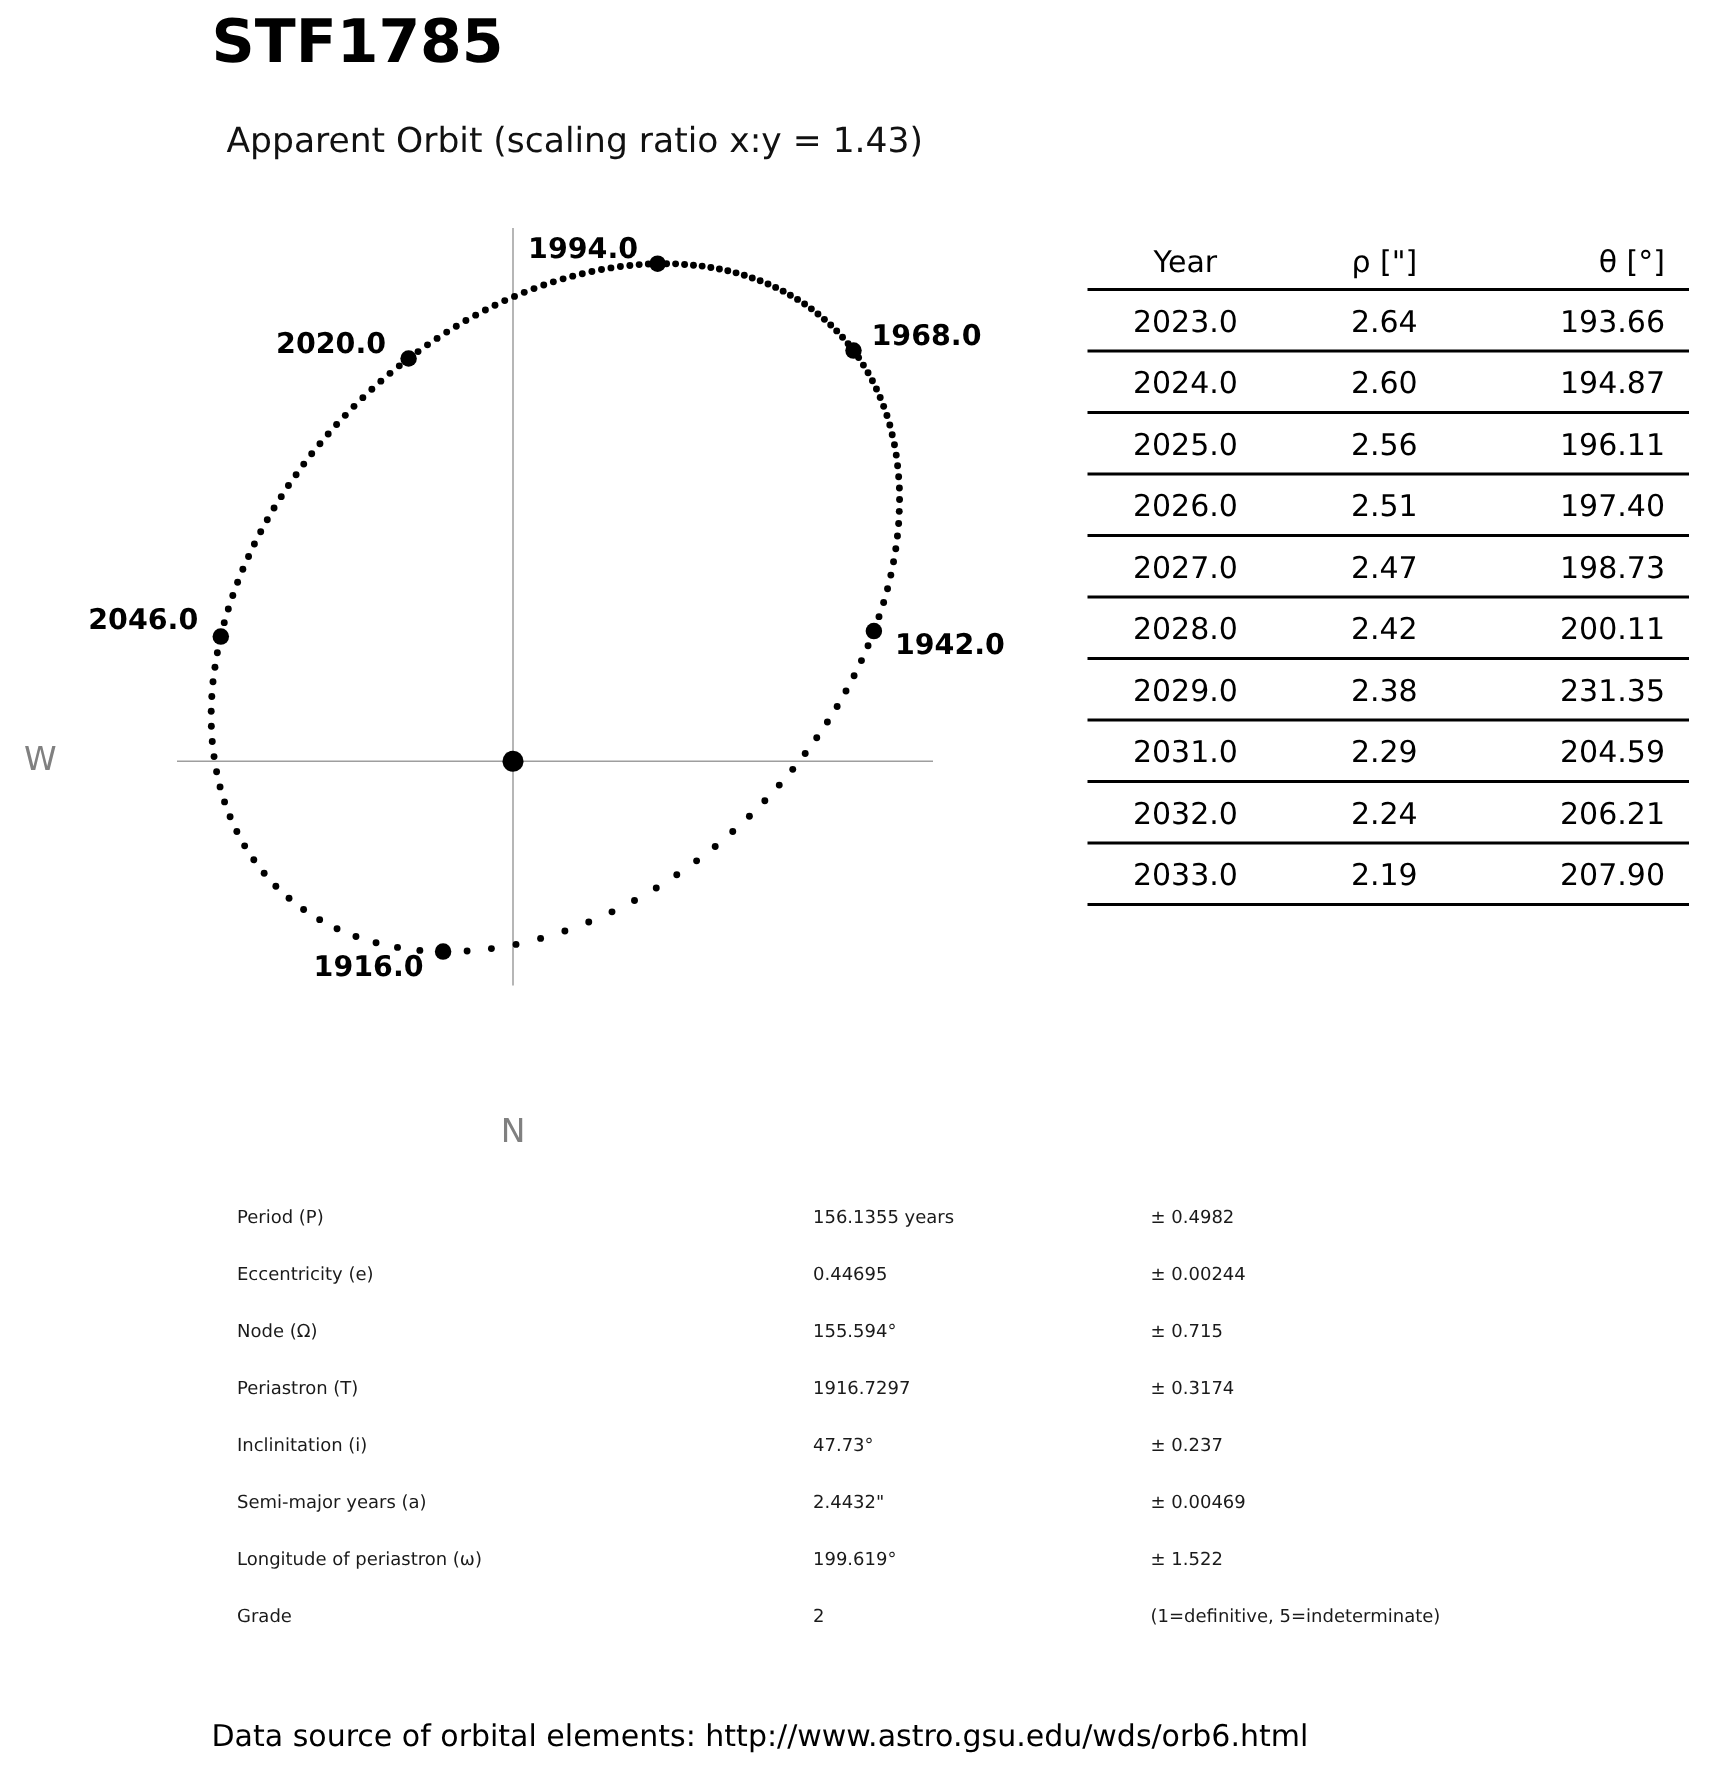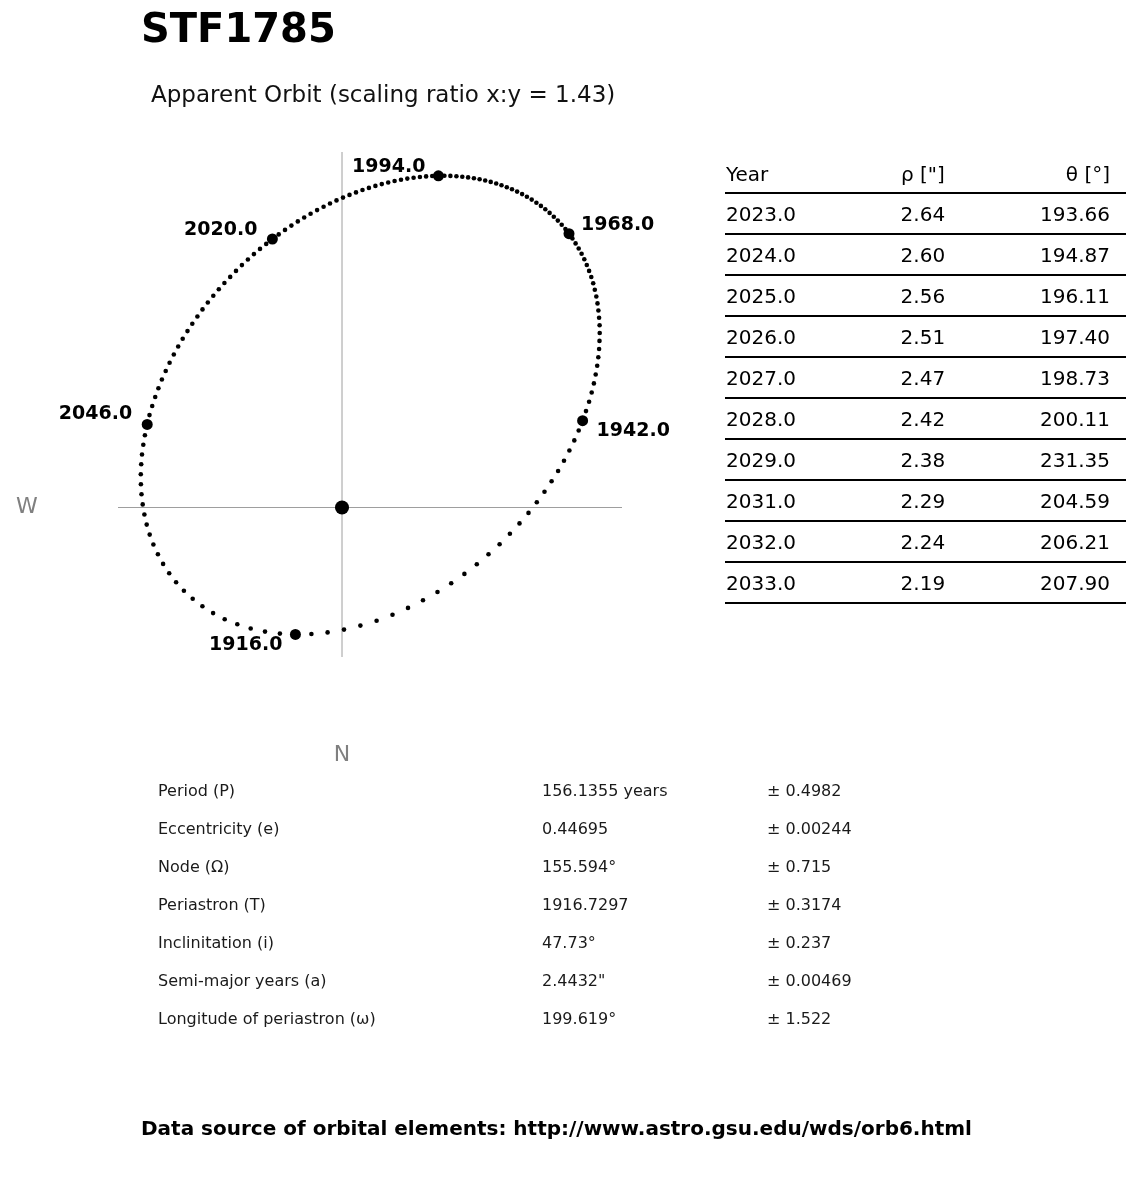--- a/index.html
+++ b/index.html
@@ -24,34 +24,34 @@
     position:absolute; left:725px; top:156px; width:401px;
     border-collapse:collapse; font-size:20px; color:#000;
   }
   #eph-table th {
     font-weight:normal; height:34px; border-bottom:2px solid #000;
     vertical-align:middle;
   }
   #eph-table td {
     height:37px; border-bottom:2px solid #000; vertical-align:middle;
   }
-  .c-year  { text-align:left; width:130px;margin-top:37px; }
+  .c-year  { text-align:center; width:130px;margin-top:37px; }
   .c-rho   { text-align:center; width:135px; }
   .c-theta { text-align:right; padding-right:16px; width:120px; }
 
   #elements {
-    position:absolute; left:158px; top:771px; font-size:16px; color:#1a1a1a;
+    position:absolute; left:158px; top:792px; font-size:12px; color:#1a1a1a;
   }
   .el-row {
     display:grid; grid-template-columns:384px 225px 370px;
     height:38px; align-items:center;
   }
   .footer {
-    position:absolute; left:141px; top:1116px;
-    font-size:20px; font-weight:bold; color:#000;
+    position:absolute; left:141px; top:1145px;
+    font-size:20px; font-weight:normal; color:#000;
   }
 </style>
 </head>
 <body>
 
 <h1 class="page-title">STF1785</h1>
 <div class="subtitle">Apparent Orbit (scaling ratio x:y = 1.43)</div>
 
 <svg id="orbit-plot" width="680" height="640" viewBox="0 0 680 640">
     <line x1="118" y1="367.5" x2="622" y2="367.5" stroke="#9e9e9e" stroke-width="1"></line>
@@ -314,15 +314,20 @@
     <div class="el-row">
       <span>Semi-major years (a)</span>
       <span>2.4432"</span>
       <span>± 0.00469</span>
     </div>
     <div class="el-row">
       <span>Longitude of periastron (ω)</span>
       <span>199.619°</span>
       <span>± 1.522</span>
     </div>
+    <div class="el-row">
+      <span>Grade</span>
+      <span>2</span>
+      <span>(1=definitive, 5=indeterminate)</span>
+    </div>
   </div>
 
 <div class="footer">Data source of orbital elements: http://www.astro.gsu.edu/wds/orb6.html</div>
 
 </body></html>

